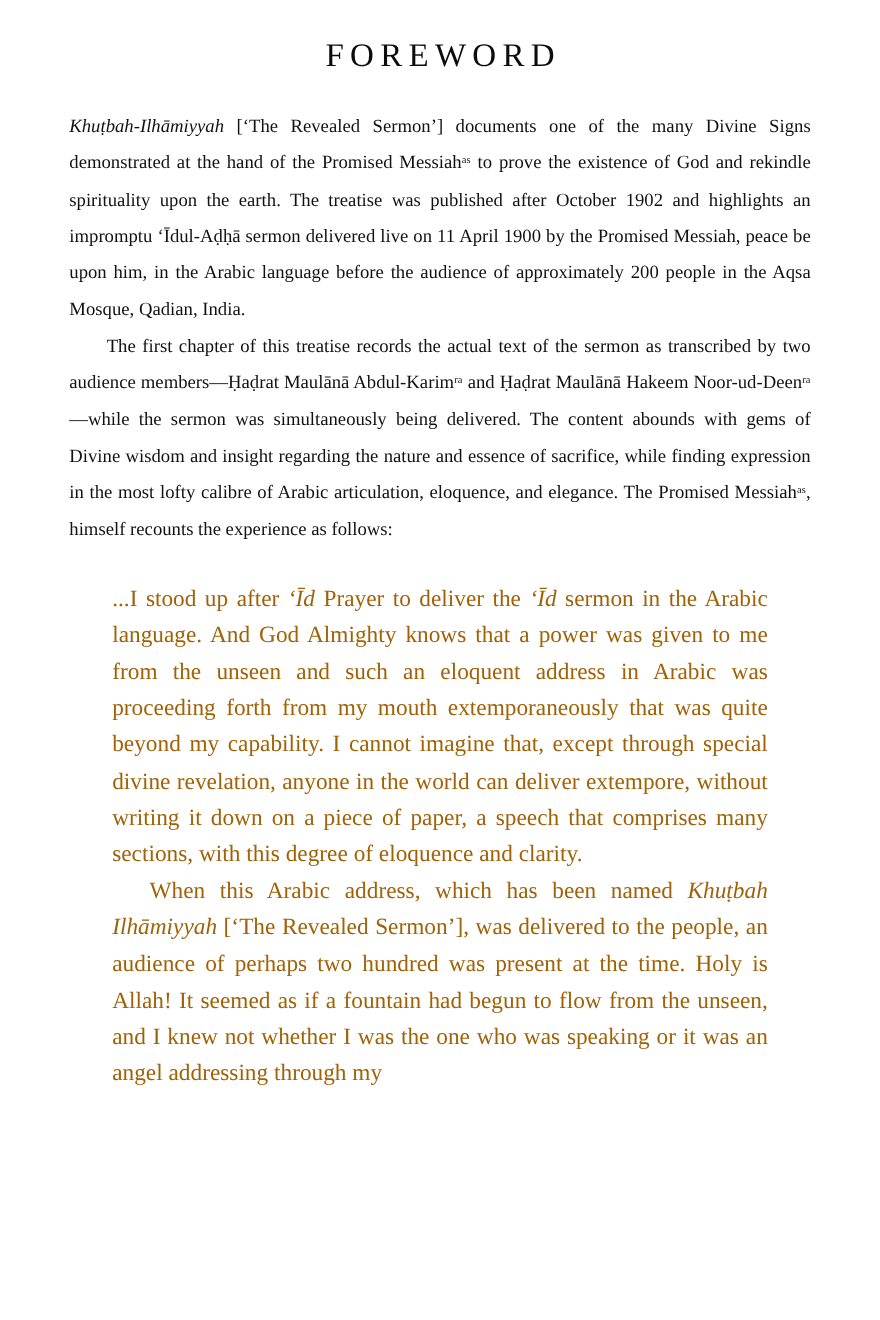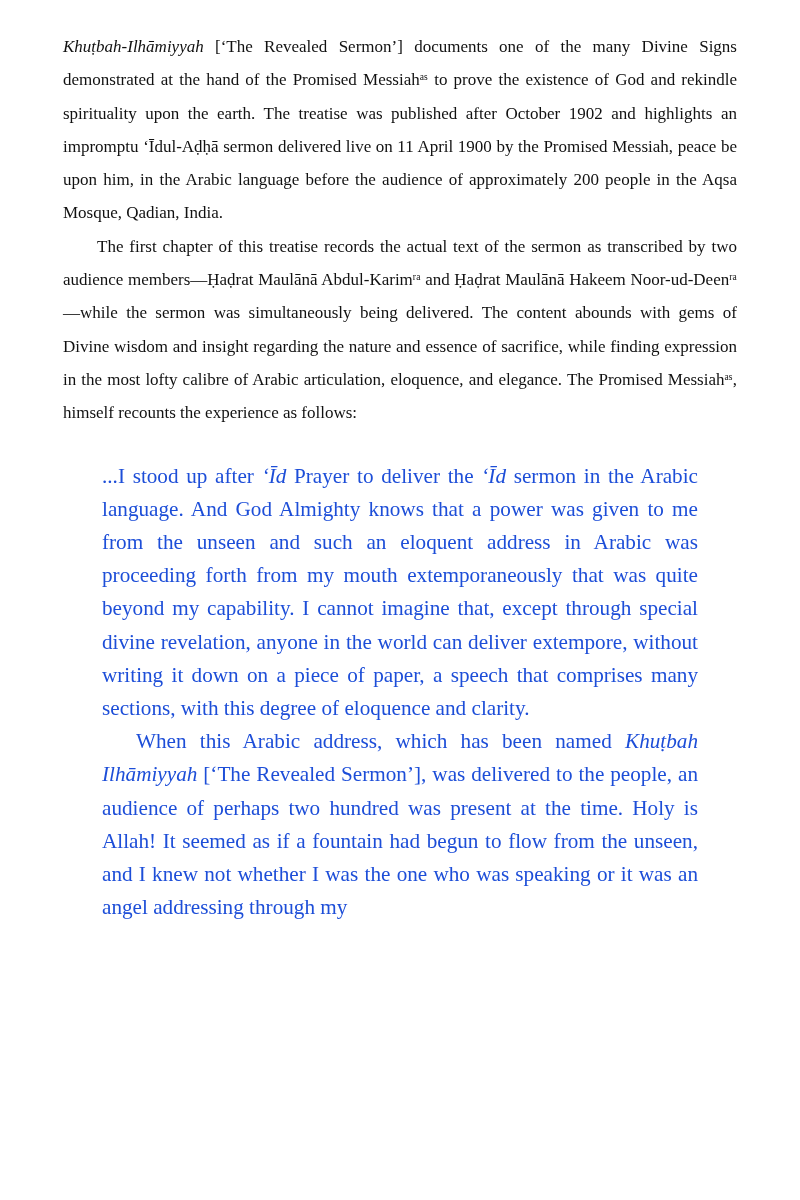--- a/index.html
+++ b/index.html
@@ -62,21 +62,21 @@
     margin-top: 30px;
     padding-left: 0;
   }
 
   p.quote-para {
     margin: 0;
     text-align: justify;
     text-justify: inter-word;
     font-size: 21.2px;
     line-height: 33.2px;
-    color: #1d4ed8;
+    color: #a16207;
   }
 
   p.quote-para.indented {
     text-indent: 34px;
   }
 
   .it {
     font-style: italic;
   }
 
@@ -85,20 +85,21 @@
     vertical-align: 0.52em;
     line-height: 0;
     letter-spacing: 0.02em;
   }
 </style>
 </head>
 <body style="background: rgb(255, 255, 255);">
 
 <div class="page">
 
+  <h1 class="page-title">FOREWORD</h1>
 
   <div class="body-block">
     <p class="body-para" id="para-1"><span class="it">Khuṭbah-Ilhāmiyyah</span> [‘The Revealed Sermon’] documents one of the many Divine Signs demonstrated at the hand of the Promised Messiah<sup class="ref">as</sup> to prove the existence of God and rekindle spirituality upon the earth. The treatise was published after October 1902 and highlights an impromptu ‘Īdul-Aḍḥā sermon delivered live on 11 April 1900 by the Promised Messiah, peace be upon him, in the Arabic language before the audience of approximately 200 people in the Aqsa Mosque, Qadian, India.</p>
     <p class="body-para indented" id="para-2">The first chapter of this treatise records the actual text of the sermon as transcribed by two audience members—Ḥaḍrat Maulānā Abdul-Karim<sup class="ref">ra</sup> and Ḥaḍrat Maulānā Hakeem Noor-ud-Deen<sup class="ref">ra</sup>—while the sermon was simultaneously being delivered. The content abounds with gems of Divine wisdom and insight regarding the nature and essence of sacrifice, while finding expression in the most lofty calibre of Arabic articulation, eloquence, and elegance. The Promised Messiah<sup class="ref">as</sup>, himself recounts the experience as follows:</p>
   </div>
 
   <div class="quote-block">
     <p class="quote-para" id="quote-para-1">...I stood up after <span class="it">‘Īd</span> Prayer to deliver the <span class="it">‘Īd</span> sermon in the Arabic language. And God Almighty knows that a power was given to me from the unseen and such an eloquent address in Arabic was proceeding forth from my mouth extemporane­ously that was quite beyond my capability. I cannot imagine that, except through special divine revelation, anyone in the world can deliver extempore, without writing it down on a piece of paper, a speech that comprises many sections, with this degree of eloquence and clarity.</p>
     <p class="quote-para indented" id="quote-para-2">When this Arabic address, which has been named <span class="it">Khuṭbah Ilhāmiyyah</span> [‘The Revealed Sermon’], was delivered to the peo­ple, an audience of perhaps two hundred was present at the time. Holy is Allah! It seemed as if a fountain had begun to flow from the unseen, and I knew not whether I was the one who was speaking or it was an angel addressing through my</p>
   </div>

